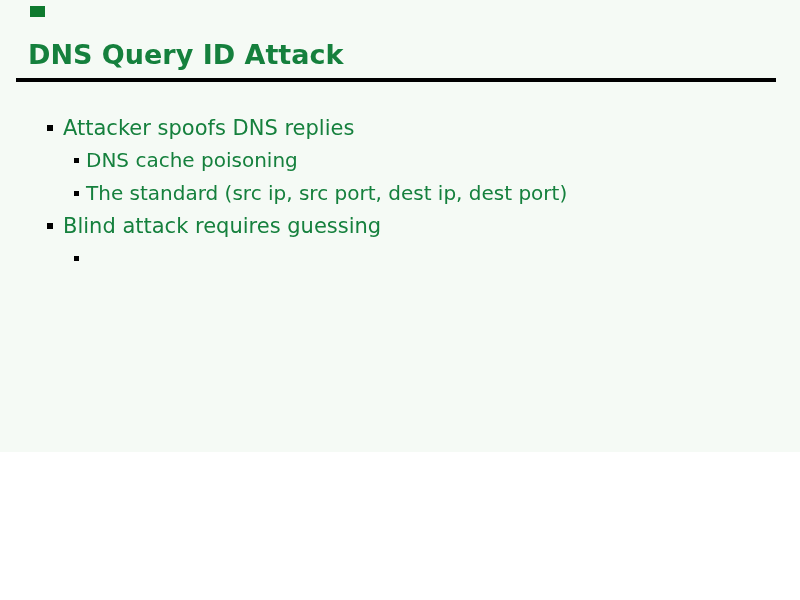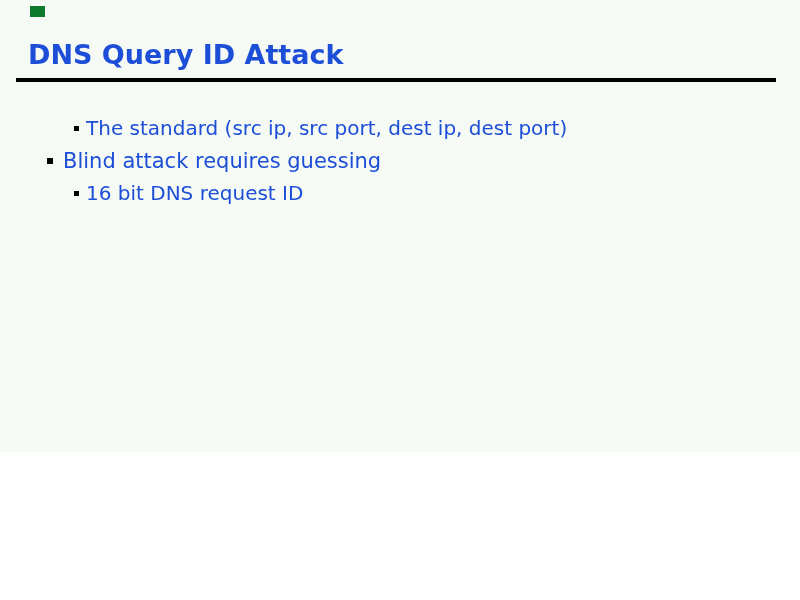--- a/index.html
+++ b/index.html
@@ -1,21 +1,21 @@
 <!DOCTYPE html>
 <html><head>
 <meta charset="utf-8">
 <style>
   html,body { margin:0; padding:0; }
   .slide {
     position:relative;
     width:800px; height:452px;
     overflow:hidden;
     font-family:"DejaVu Sans", sans-serif;
-    color:#1d4ed8;
+    color:#15803d;
   }
   .corner-mark {
     position:absolute;
     left:30px;
     width:15px; height:11px;
   }
   .corner-mark.top { top:6px; }
   .corner-mark.bottom { top:572px; }
   .slide-title {
     position:absolute;
@@ -69,29 +69,36 @@
 
 <div class="slide" style="background: rgb(245, 250, 245);">
 
   <div class="corner-mark top" style="background: rgb(14, 122, 46);"></div>
 
   <h1 class="slide-title">DNS Query ID Attack</h1>
 
   <div class="title-rule" style="background: rgb(0, 0, 0);"></div>
 
   <div class="bullet-list">
+    <div class="bullet-row l1">
+      <span class="bullet-marker"></span>
+      <span>Attacker spoofs DNS replies</span>
+    </div>
+    <div class="bullet-row l2">
+      <span class="bullet-marker"></span>
+      <span>DNS cache poisoning</span>
+    </div>
     <div class="bullet-row l2">
       <span class="bullet-marker"></span>
       <span>The standard (src ip, src port, dest ip, dest port)</span>
     </div>
     <div class="bullet-row l1">
       <span class="bullet-marker"></span>
       <span>Blind attack requires guessing</span>
     </div>
     <div class="bullet-row l2">
       <span class="bullet-marker"></span>
-      <span>16 bit DNS request ID</span>
     </div>
   </div>
 
   <div class="corner-mark bottom" style="background: rgb(14, 122, 46);"></div>
 
 </div>
 
 </body></html>

